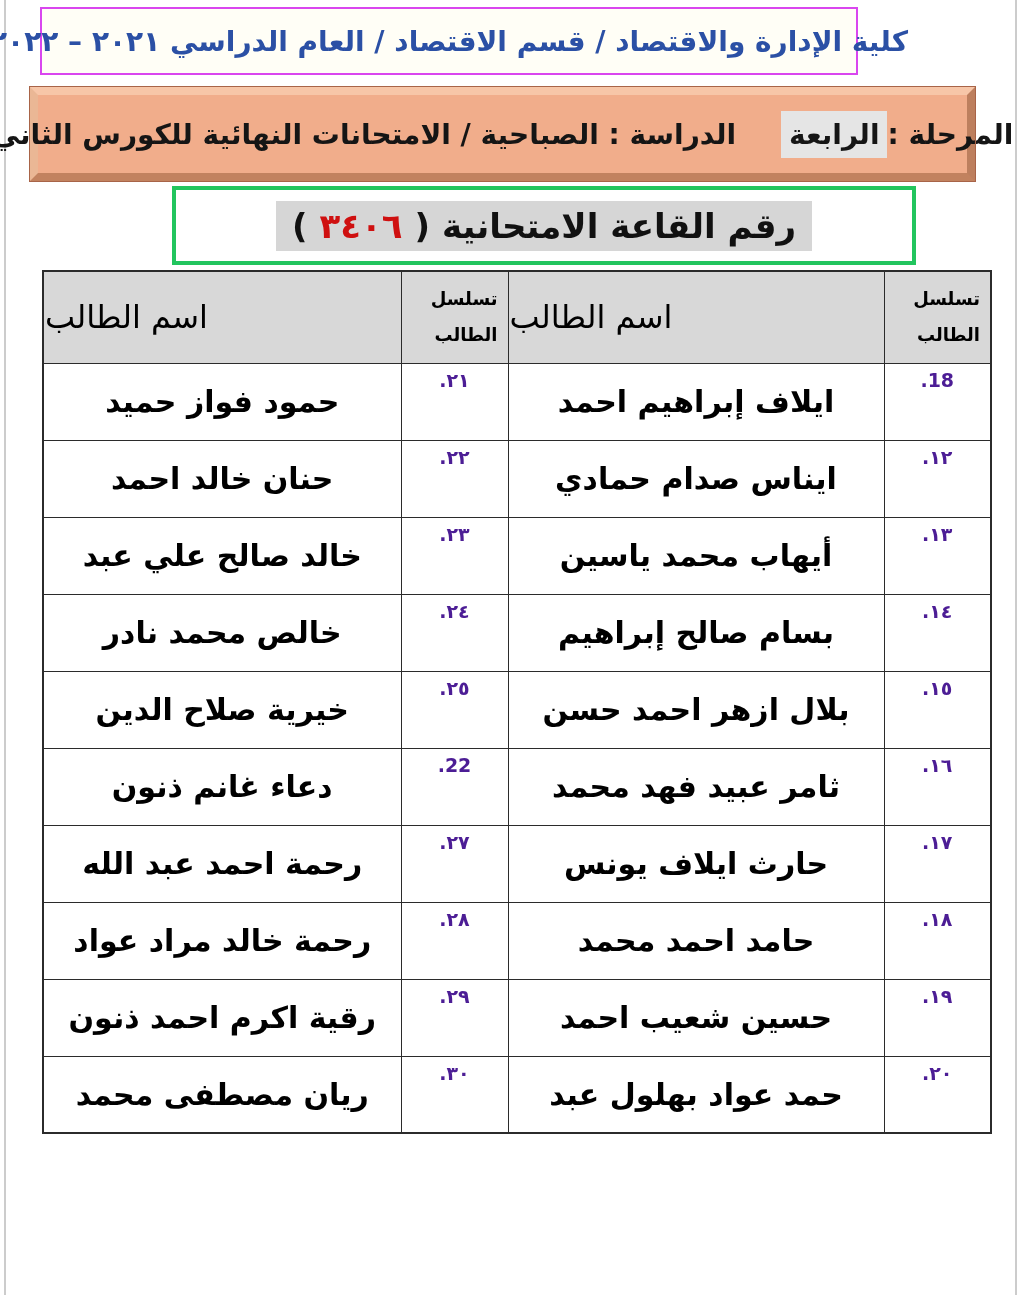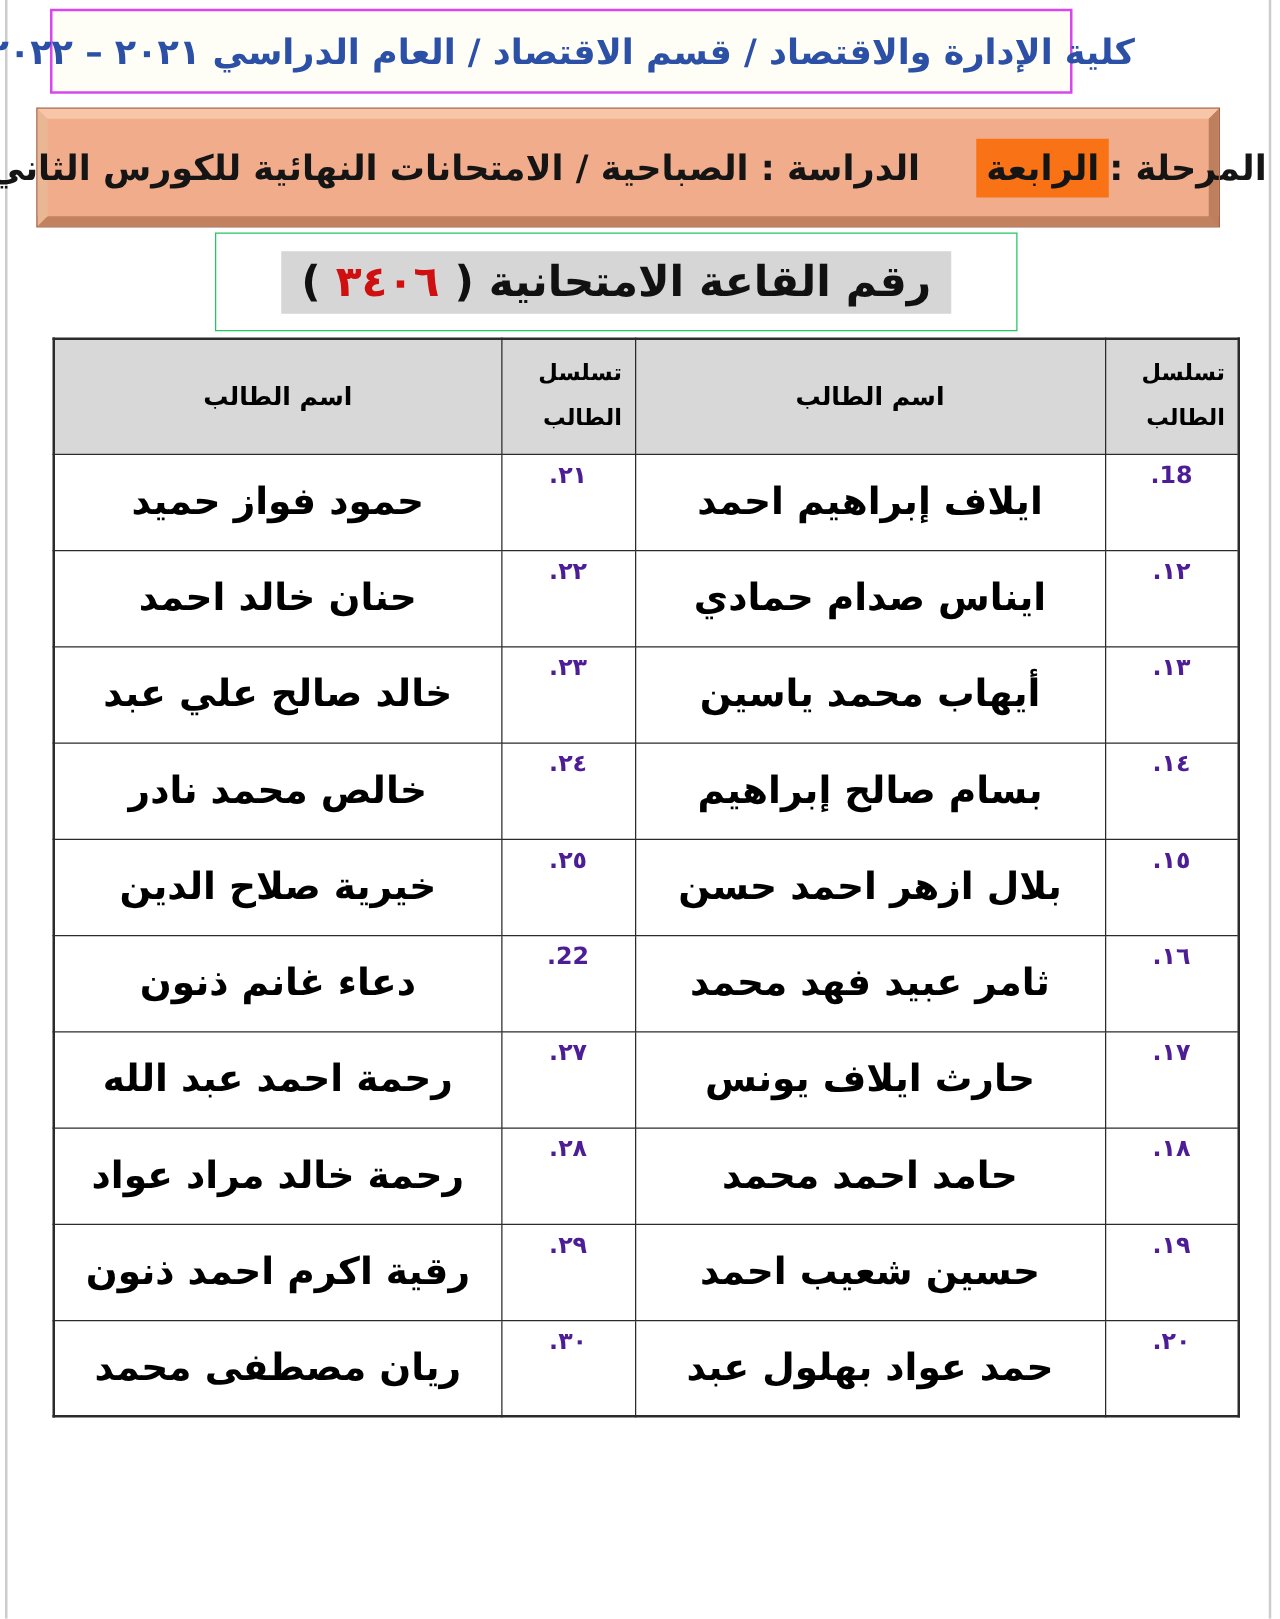--- a/index.html
+++ b/index.html
@@ -27,27 +27,27 @@
     background:#f1ad8b;
     border-style:solid;border-width:8px;
     border-top-color:#f7c6a8;border-left-color:#eab795;
     border-right-color:#bd7f5e;border-bottom-color:#c2825f;
     outline:1px solid #a86448;
     display:flex;align-items:center;justify-content:center;
     direction:rtl;
   }
   .stage-box .txt{font-size:28px;font-weight:bold;color:#151515;white-space:nowrap;}
   .stage-label{}
-  .stage-value{background:#f97316;padding:7px 8px;}
+  .stage-value{background:#e5e5e5;padding:7px 8px;}
   .study-info{margin-right:45px;}
 
   
   .hall-box{
-    position:absolute;left:172px;top:186px;width:642px;height:79px;box-sizing:border-box;
-    background:#ffffff;border:1px solid #22c55e;
+    position:absolute;left:172px;top:186px;width:744px;height:79px;box-sizing:border-box;
+    background:#ffffff;border:4px solid #22c55e;
     display:flex;align-items:center;justify-content:center;
   }
   .hall-shade{
     background:#d6d6d6;direction:rtl;padding:5px 16px;
     font-size:34px;font-weight:bold;color:#111;white-space:nowrap;
   }
   .hall-number{color:#cf1010;letter-spacing:6px;margin:0 12px;}
 
   
   table.roster{
@@ -56,21 +56,21 @@
   }
   table.roster,table.roster th,table.roster td{border:1px solid #2b2b2b;}
   table.roster{border:2px solid #2b2b2b;}
   table.roster th{
     background:#d8d8d8;height:92px;box-sizing:border-box;
   }
   th.serial-head{
     font-size:18px;font-weight:bold;text-align:right;padding:4px 10px 4px 4px;
     line-height:2.0;vertical-align:middle;
   }
-  th.name-head{font-size:20px;font-weight:bold;text-align:center;vertical-align:middle;}
+  th.name-head{font-size:32px;font-weight:normal;text-align:left;vertical-align:middle;}
   table.roster td{height:77px;box-sizing:border-box;}
   td.serial-cell{
     vertical-align:top;text-align:center;font-size:19px;font-weight:bold;
     padding-top:5px;color:#4c1d95;
   }
   td.name-cell{
     vertical-align:middle;text-align:center;font-size:30px;font-weight:bold;color:#000;
     white-space:nowrap;
   }
 </style>

